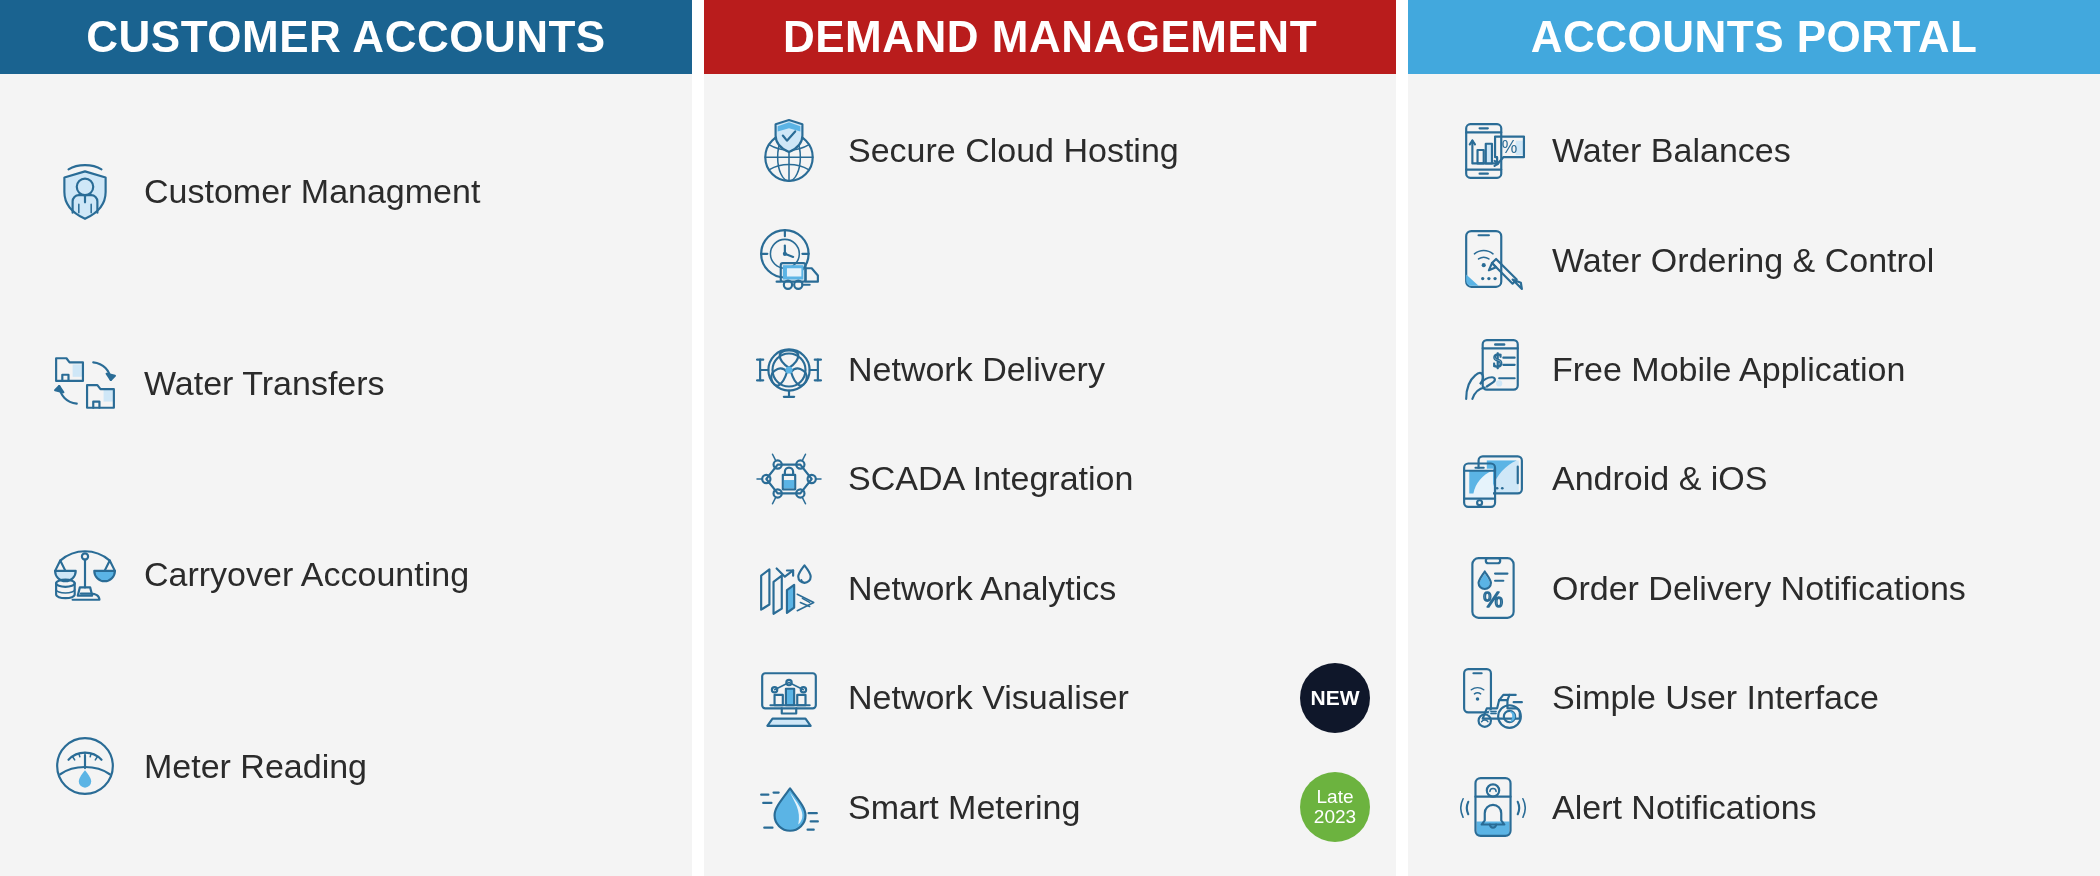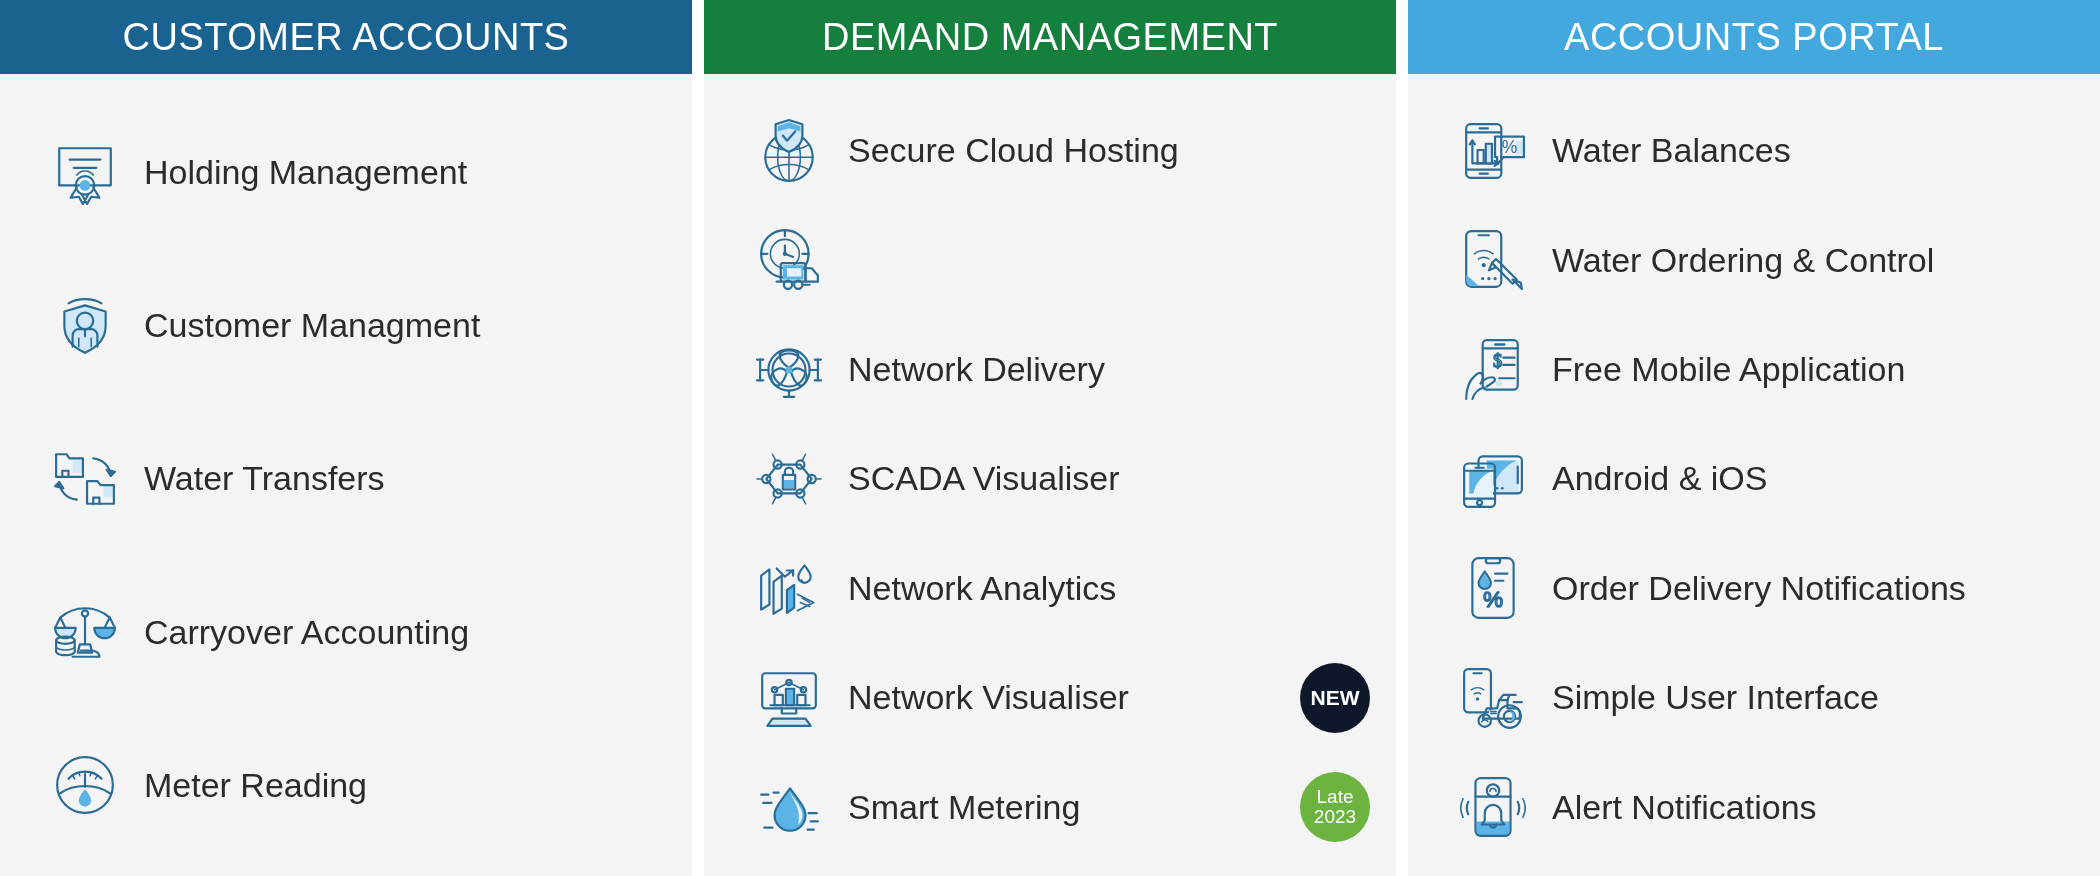--- a/index.html
+++ b/index.html
@@ -30,22 +30,22 @@
     min-width: 0;
     background: #f4f4f4;
   }
   .col-header {
     height: 74px;
     flex: 0 0 74px;
     display: flex;
     align-items: center;
     justify-content: center;
     color: #ffffff;
-    font-size: 38px;
-    font-weight: 400;
+    font-size: 44px;
+    font-weight: 700;
     letter-spacing: 0.5px;
     white-space: nowrap;
     box-sizing: border-box;
   }
   .col-body {
     flex: 1 1 auto;
     display: flex;
     flex-direction: column;
     padding: 22px 0 14px 0;
     box-sizing: border-box;
@@ -123,34 +123,20 @@
 </style>
 </head>
 <body>
 
 <div class="board">
 
   <div class="column">
     <div class="col-header" style="background:#1a6390">CUSTOMER ACCOUNTS</div>
     <div class="col-body">
 
-      <div class="feature-row">
-        <span class="feature-icon">
-          <svg viewBox="0 0 64 64">
-            <rect class="ico" x="7" y="8" width="50" height="36"></rect>
-            <line class="ico" x1="17" y1="19" x2="47" y2="19"></line>
-            <line class="ico" x1="21" y1="27" x2="43" y2="27"></line>
-            <path class="ico-thin" d="M24 34a10 10 0 0 1 16 0"></path>
-            <path class="ico" d="M24 46l-6 10 8-1 4 7 5-9M40 46l6 10-8-1-4 7-5-9"></path>
-            <circle class="ico" cx="32" cy="44" r="9"></circle>
-            <circle class="fill-md" cx="32" cy="44" r="5.2"></circle>
-          </svg>
-        </span>
-        <span class="feature-label">Holding Management</span>
-      </div>
 
       <div class="feature-row">
         <span class="feature-icon">
           <svg viewBox="0 0 64 64">
             <path class="fill-lt" d="M12 18l20-6 20 6v14c0 13-9 21-20 26-11-5-20-13-20-26z"></path>
             <path class="ico" d="M12 18l20-6 20 6v14c0 13-9 21-20 26-11-5-20-13-20-26z"></path>
             <path class="ico" d="M16 10c5-3 11-4 16-4s11 1 16 4"></path>
             <circle class="ico" cx="32" cy="27" r="8"></circle>
             <path class="ico" d="M20 52V41a6 6 0 0 1 6-6h12a6 6 0 0 1 6 6v11"></path>
             <line class="ico" x1="32" y1="35" x2="32" y2="42"></line>
@@ -218,21 +204,21 @@
         </span>
         <span class="feature-label">Meter Reading</span>
       </div>
 
 
 
     </div>
   </div>
 
   <div class="column">
-    <div class="col-header" style="background:#15803d">DEMAND MANAGEMENT</div>
+    <div class="col-header" style="background:#b91c1c">DEMAND MANAGEMENT</div>
     <div class="col-body">
 
       <div class="feature-row">
         <span class="feature-icon">
           <svg viewBox="0 0 64 64">
             <circle class="ico" cx="32" cy="38" r="23"></circle>
             <ellipse class="ico-thin" cx="32" cy="38" rx="11" ry="23"></ellipse>
             <line class="ico-thin" x1="32" y1="15" x2="32" y2="61"></line>
             <line class="ico-thin" x1="9" y1="38" x2="55" y2="38"></line>
             <path class="ico-thin" d="M13 26c5 3 12 5 19 5s14-2 19-5M13 50c5-3 12-5 19-5s14 2 19 5"></path>
@@ -307,21 +293,21 @@
             <line class="ico-thin" x1="45" y1="14" x2="48" y2="8"></line>
             <line class="ico-thin" x1="58" y1="32" x2="63" y2="32"></line>
             <line class="ico-thin" x1="6" y1="32" x2="1" y2="32"></line>
             <line class="ico-thin" x1="19" y1="50" x2="16" y2="56"></line>
             <line class="ico-thin" x1="45" y1="50" x2="48" y2="56"></line>
             <path class="ico" d="M26 28h12v14H26z"></path>
             <path class="fill-md" d="M27 33h10v8H27z"></path>
             <path class="ico" d="M28 28v-3a4 4 0 0 1 8 0v3"></path>
           </svg>
         </span>
-        <span class="feature-label">SCADA Visualiser</span>
+        <span class="feature-label">SCADA Integration</span>
       </div>
 
       <div class="feature-row">
         <span class="feature-icon">
           <svg viewBox="0 0 64 64">
             <path class="ico" d="M5 20l8-6v34l-8 5z"></path>
             <path class="ico" d="M17 26l8-6v32l-8 5z"></path>
             <path class="fill-md" d="M30 34l7-5v22l-7 5z"></path>
             <path class="ico" d="M30 34l7-5v22l-7 5z"></path>
             <path class="ico" d="M20 13l8 8 8-6"></path>

